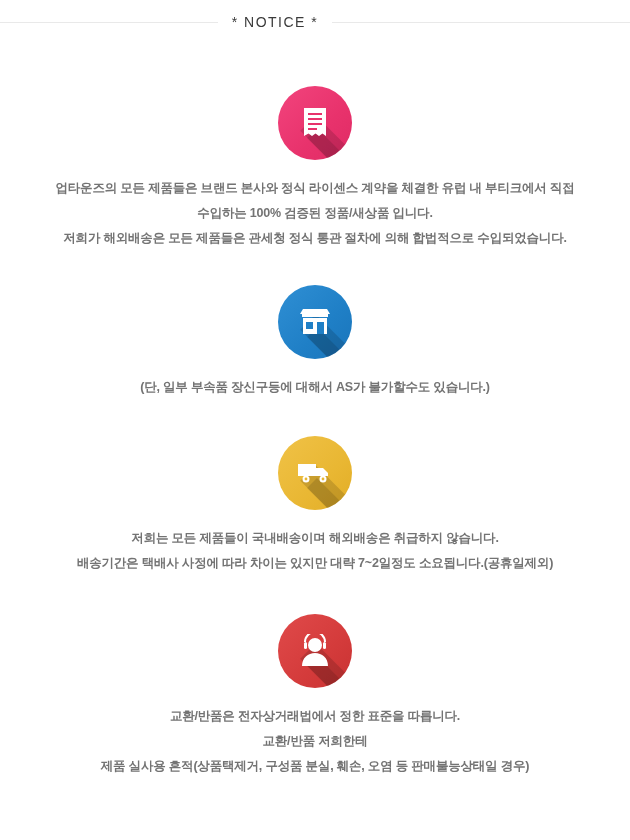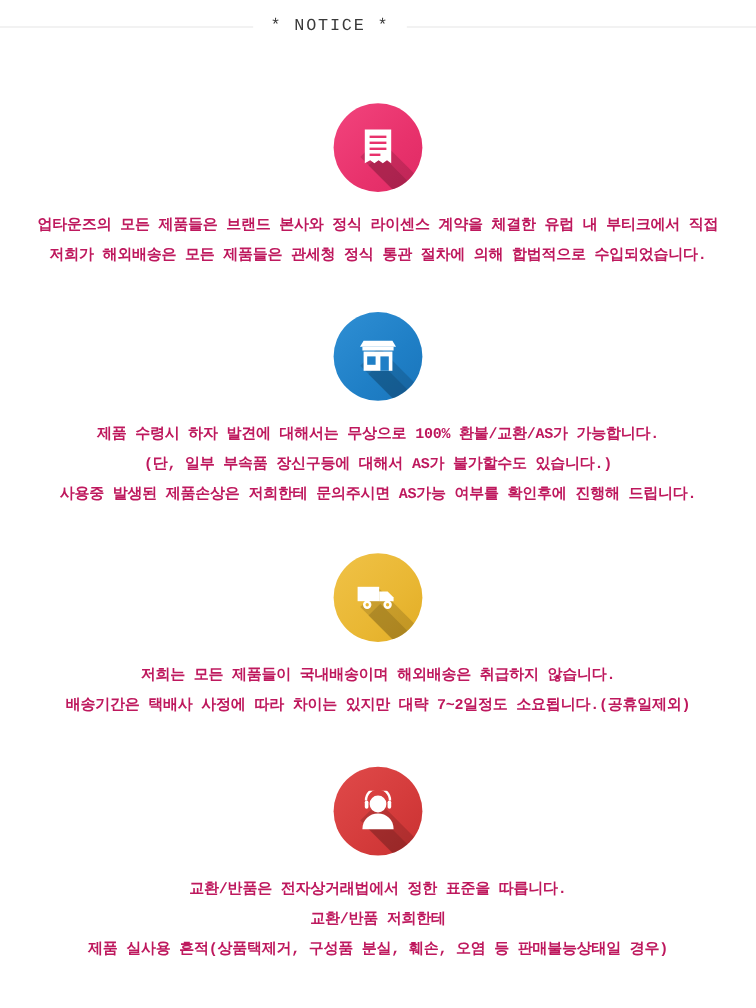--- a/index.html
+++ b/index.html
@@ -12,21 +12,20 @@
     background: #ffffff;
     font-family: "Liberation Sans", sans-serif;
     color: #231f20;
     overflow: hidden;
   }
   .page {
     position: relative;
     width: 550px;
     height: 840px;
     box-sizing: border-box;
-    font-family: Liberation Mono, monospace;
   }
 
   
   .notice-header {
     text-align: center;
     font-size: 14px;
     letter-spacing: 1.5px;
     color: #3a3a3a;
     padding-top: 14px;
     font-weight: normal;
@@ -103,21 +102,21 @@
   .badge-blue { background: linear-gradient(135deg, #2f8fd4 0%, #1f7fc6 60%, #1a75bb 100%); }
   .badge-gold { background: linear-gradient(135deg, #f0c247 0%, #e9b733 60%, #e2ad26 100%); }
   .badge-red  { background: linear-gradient(135deg, #e04a4a 0%, #d43b3b 60%, #c93232 100%); }
 
   .lines {
     margin-top: 16px;
   }
   .line {
     font-size: 12.5px;
     line-height: 25px;
-    color: #be185d;
+    color: #737373;
     font-weight: bold;
     letter-spacing: -0.2px;
   }
 
   .sec1 { padding-top: 56px; }
   .sec2 { padding-top: 34px; }
   .sec3 { padding-top: 36px; }
   .sec4 { padding-top: 38px; }
 </style>
 </head>
@@ -141,20 +140,21 @@
             <rect x="8" y="7" width="14" height="2" fill="#e8326c"></rect>
             <rect x="8" y="12" width="14" height="2" fill="#e8326c"></rect>
             <rect x="8" y="17" width="14" height="2" fill="#e8326c"></rect>
             <rect x="8" y="22" width="9" height="2" fill="#e8326c"></rect>
           </svg>
         </div>
       </div>
     </div>
     <div class="lines">
       <div class="line">업타운즈의 모든 제품들은 브랜드 본사와 정식 라이센스 계약을 체결한 유럽 내 부티크에서 직접</div>
+      <div class="line">수입하는 100% 검증된 정품/새상품 입니다.</div>
       <div class="line">저희가 해외배송은 모든 제품들은 관세청 정식 통관 절차에 의해 합법적으로 수입되었습니다.</div>
     </div>
   </div>
 
   <div class="section sec2">
     <div class="icon-wrap">
       <div class="badge badge-blue">
         <div class="shadow"></div>
         <div class="shadow2"></div>
         <div class="glyph">
@@ -162,23 +162,21 @@
             <path d="M4 8 h26 v3 h-26 z" fill="#ffffff"></path>
             <path d="M2 8 l3 -5 h24 l3 5 z" fill="#ffffff"></path>
             <rect x="5" y="12" width="24" height="16" fill="#ffffff"></rect>
             <rect x="8" y="16" width="7" height="7" fill="#1f7fc6"></rect>
             <rect x="19" y="16" width="7" height="12" fill="#1f7fc6"></rect>
           </svg>
         </div>
       </div>
     </div>
     <div class="lines">
-      <div class="line">제품 수령시 하자 발견에 대해서는 무상으로 100% 환불/교환/AS가 가능합니다.</div>
       <div class="line">(단,  일부 부속품 장신구등에 대해서 AS가 불가할수도 있습니다.)</div>
-      <div class="line">사용중 발생된 제품손상은 저희한테 문의주시면 AS가능 여부를 확인후에 진행해 드립니다.</div>
     </div>
   </div>
 
   <div class="section sec3">
     <div class="icon-wrap">
       <div class="badge badge-gold">
         <div class="shadow"></div>
         <div class="shadow2"></div>
         <div class="glyph">
           <svg width="38" height="26" viewBox="0 0 38 26" aria-hidden="true">

